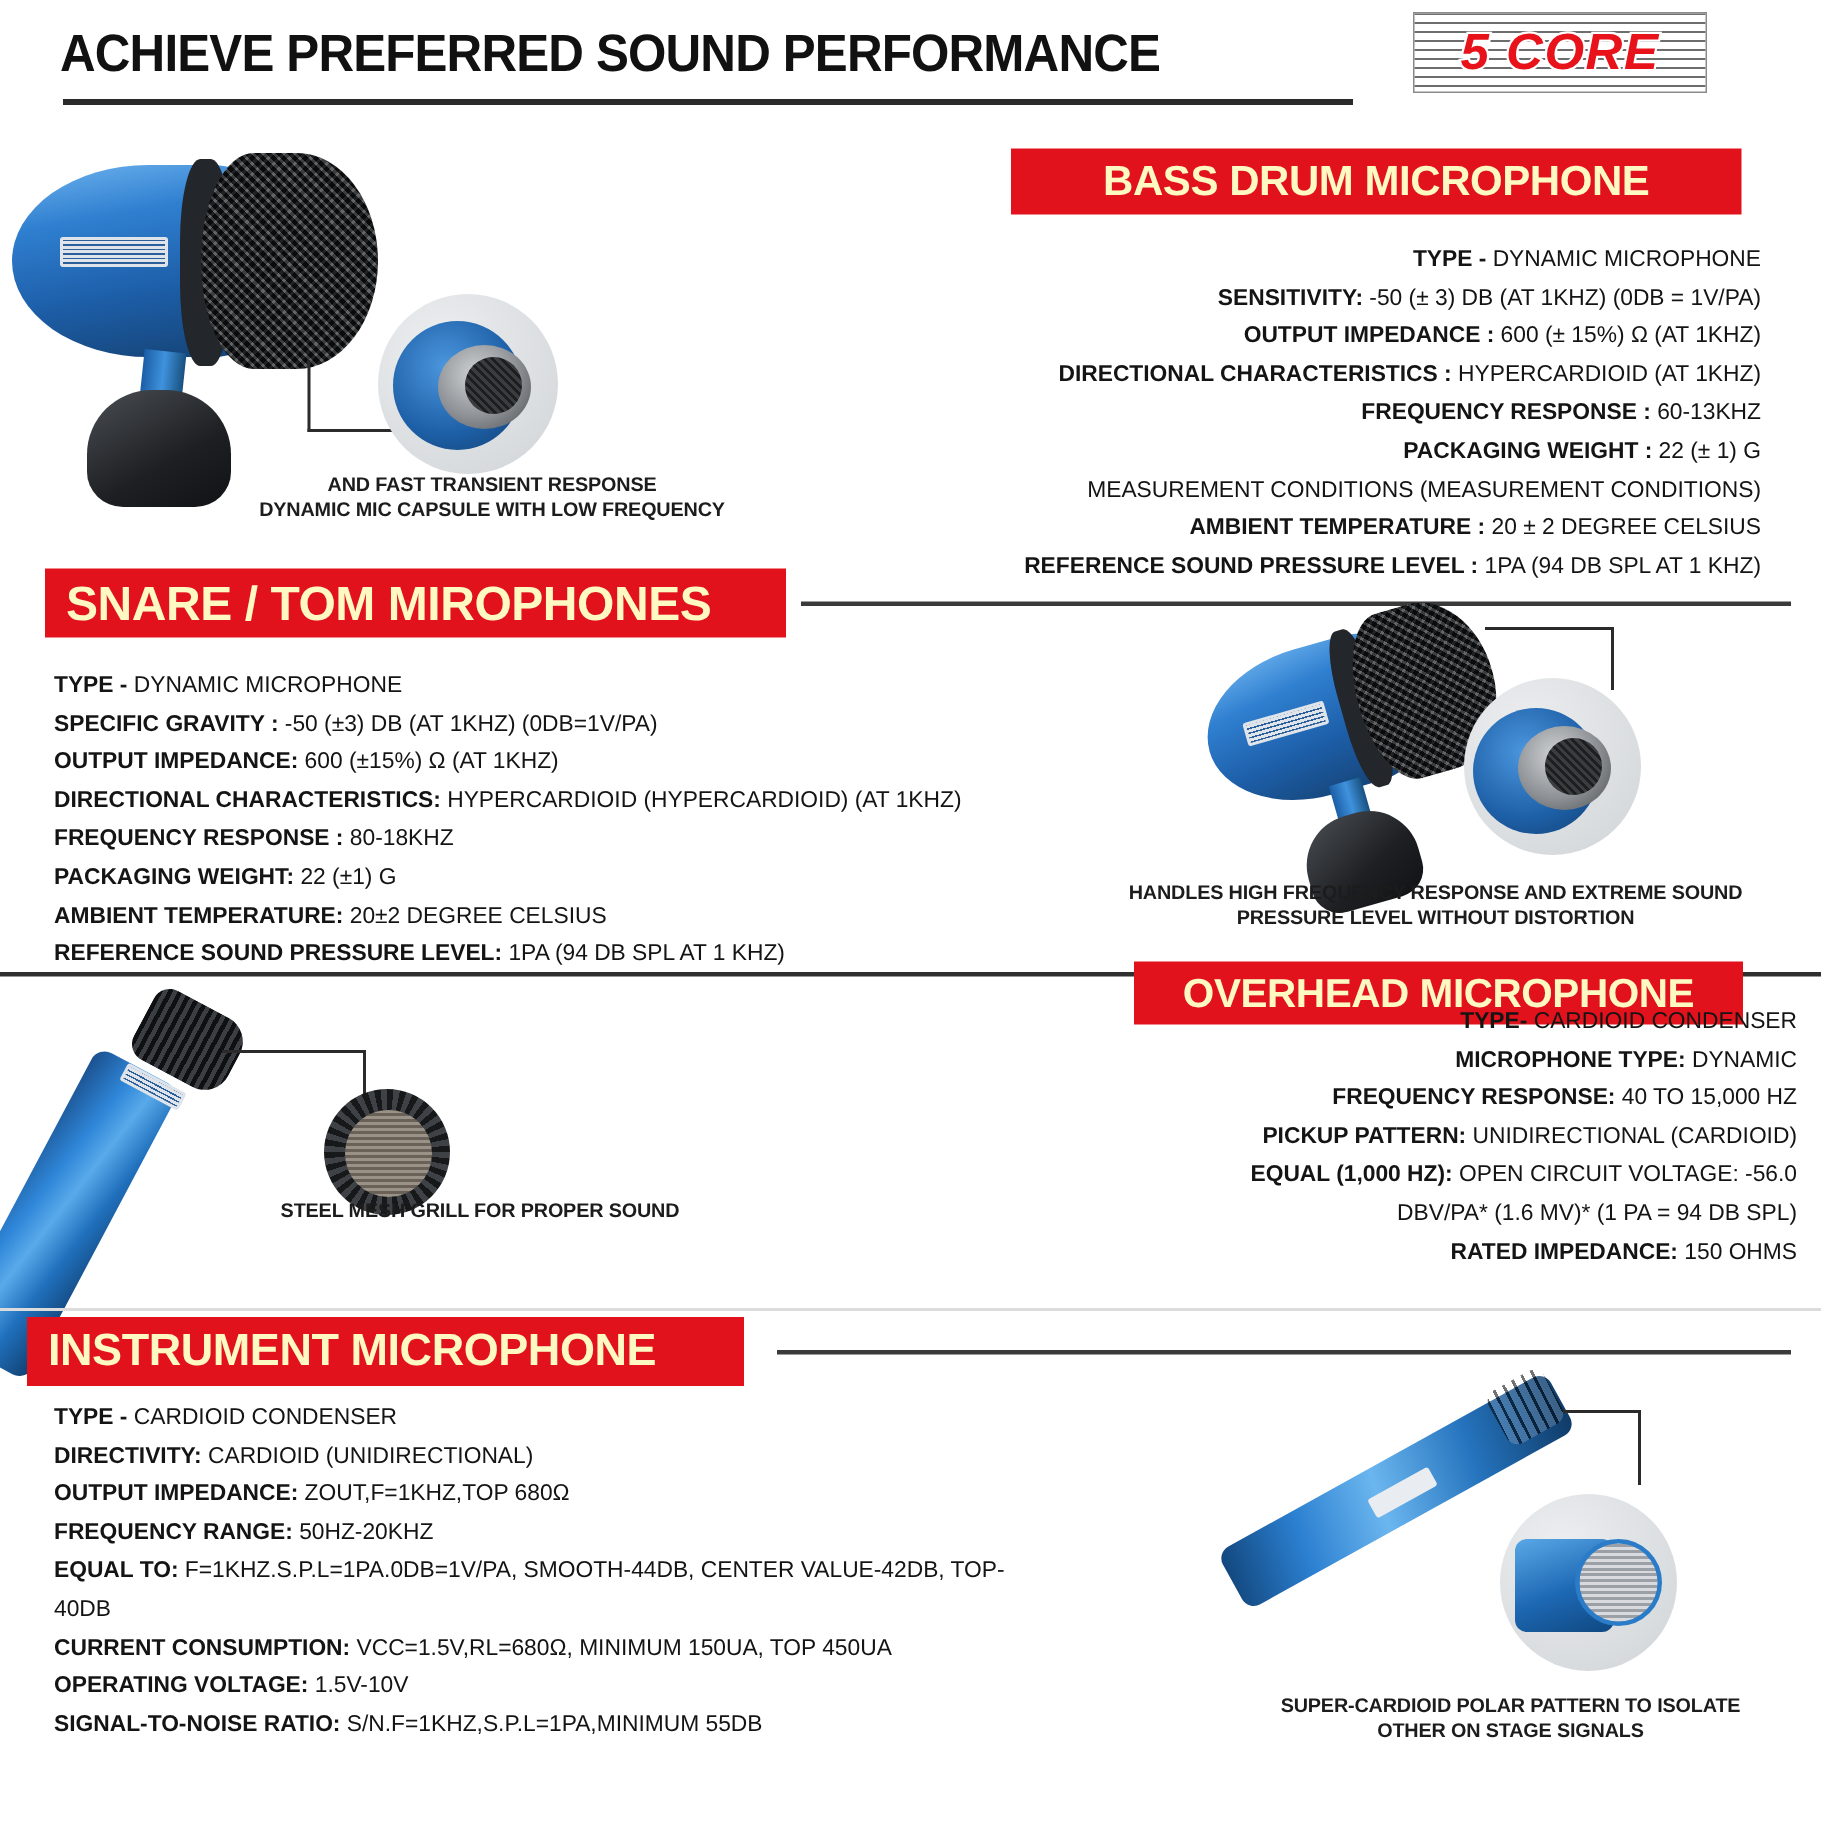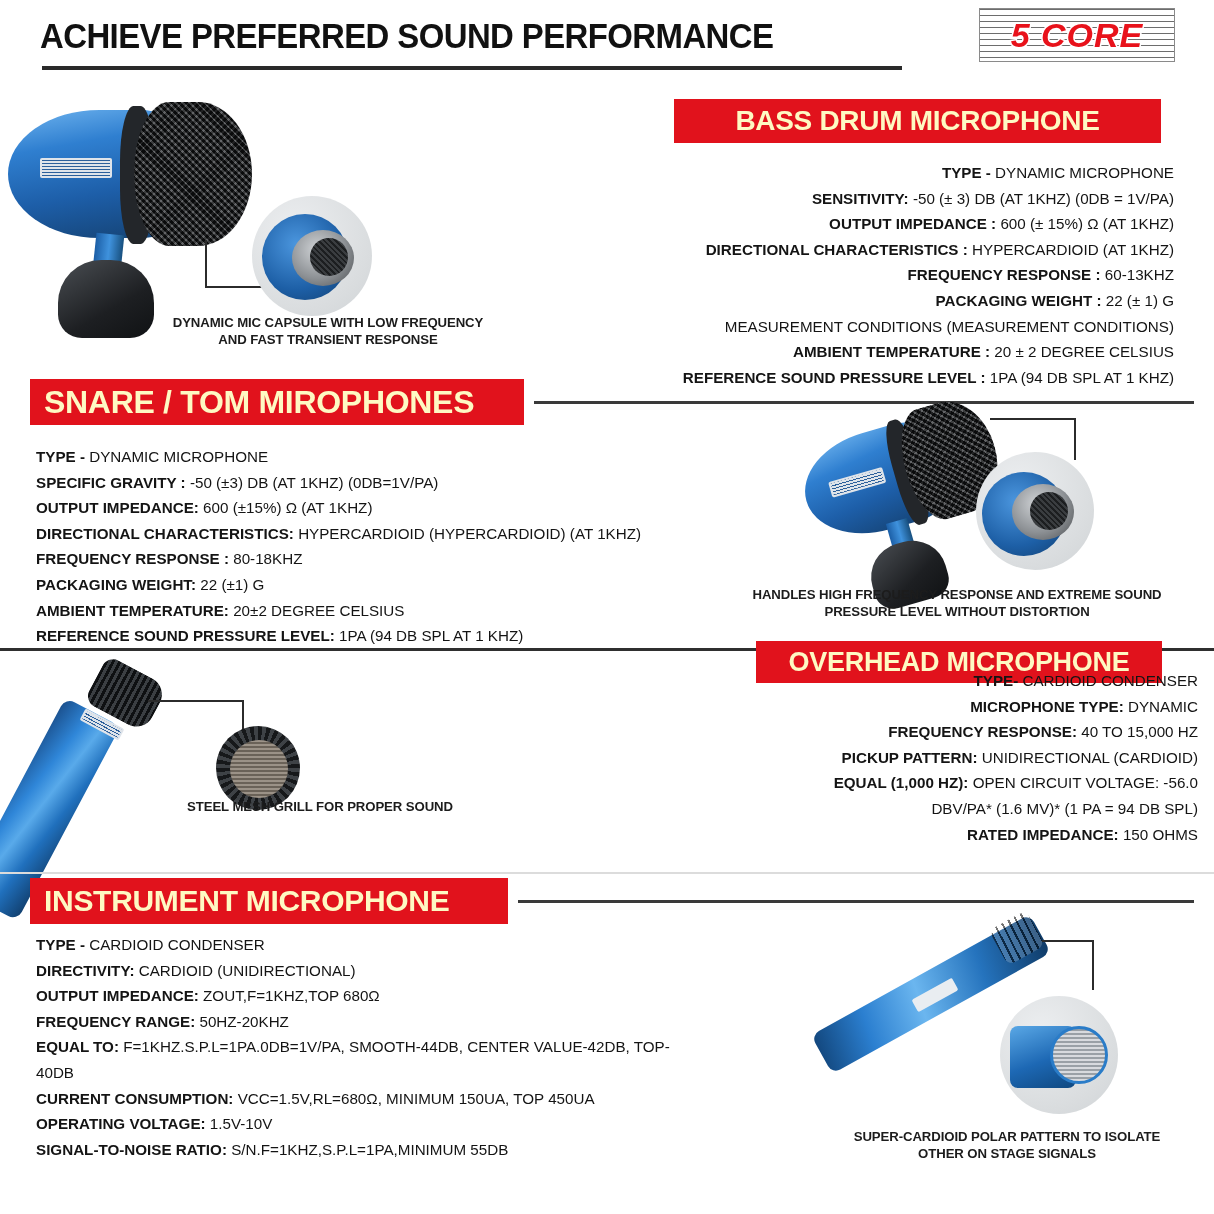--- a/index.html
+++ b/index.html
@@ -17,21 +17,21 @@
     position:absolute; left:40px; top:16px;
     font-size: 35px; font-weight: 700; letter-spacing: -0.6px;
     color:#111; white-space:nowrap;
     transform: scaleX(0.94); transform-origin: left center;
   }
   .title-rule {
     position:absolute; left:42px; top:66px; width:860px; height:4px;
     background:#2a2a2a;
   }
   
-  .logo { position:absolute; left:942px; top:8px; width:196px; height:54px;margin-left:37px; }
+  .logo { position:absolute; left:942px; top:8px; width:196px; height:54px; }
   .logo-stripes {
     position:absolute; inset:0;
     background: repeating-linear-gradient(
       to bottom,
       #6d6d6d 0px, #6d6d6d 1px,
       #ffffff 1px, #ffffff 6px);
     border:1px solid #8a8a8a;
   }
   .logo-text {
     position:absolute; left:0; top:0; width:196px; height:54px;
@@ -201,22 +201,22 @@
     <div class="mic-clamp" style="left:58px; top:172px; width:96px; height:78px;"></div>
   </div>
   <div class="lead-line" style="left:205px; top:240px; width:2px; height:48px;"></div>
   <div class="lead-line" style="left:205px; top:286px; width:62px; height:2px;"></div>
   <div class="callout-circle" style="left:252px; top:196px; width:120px; height:120px;">
     <div class="capsule-ring" style="left:10px; top:18px; width:86px; height:86px;"></div>
     <div class="capsule-core" style="left:40px; top:34px; width:62px; height:56px;"></div>
     <div class="capsule-inner" style="left:58px; top:42px; width:38px; height:38px;"></div>
   </div>
   <div class="caption" style="left:118px; top:314px; width:420px;">
+    <div>AND FAST TRANSIENT RESPONSE</div>
     <div>DYNAMIC MIC CAPSULE WITH LOW FREQUENCY</div>
-    <div>AND FAST TRANSIENT RESPONSE</div>
   </div>
 
   <div class="banner" style="left:674px; top:99px; width:487px; height:44px; font-size:28px; justify-content:center;">BASS DRUM MICROPHONE</div>
 
   <div class="spec-list spec-right" style="left:401px; top:160px; width:773px;">
     <div class="row"><span class="k">TYPE -</span> <span class="v">DYNAMIC MICROPHONE</span></div>
     <div class="row"><span class="k">SENSITIVITY:</span> <span class="v">-50 (± 3) DB (AT 1KHZ) (0DB = 1V/PA)</span></div>
     <div class="row"><span class="k">OUTPUT IMPEDANCE :</span> <span class="v">600 (± 15%) Ω (AT 1KHZ)</span></div>
     <div class="row"><span class="k">DIRECTIONAL CHARACTERISTICS :</span> <span class="v">HYPERCARDIOID (AT 1KHZ)</span></div>
     <div class="row"><span class="k">FREQUENCY RESPONSE :</span> <span class="v">60-13KHZ</span></div>
@@ -287,21 +287,21 @@
   <div class="lead-line" style="left:242px; top:700px; width:2px; height:32px;"></div>
   <div class="grille-disc" style="left:216px; top:726px; width:84px; height:84px;">
     <div class="grille-mesh" style="position:absolute; left:14px; top:14px; width:58px; height:58px;"></div>
   </div>
   <div class="caption" style="left:110px; top:798px; width:420px;">
     <div>STEEL MESH GRILL FOR PROPER SOUND</div>
   </div>
 
   <div class="divider" style="left:0px; top:872px; width:1214px; height:2px; background:#dcdcdc;"></div>
 
-  <div class="banner" style="left:30px; top:878px; width:478px; height:46px; font-size:30px;">INSTRUMENT MICROPHONE</div>
+  <div class="banner" style="left:18px; top:878px; width:478px; height:46px; font-size:30px;">INSTRUMENT MICROPHONE</div>
   <div class="banner-line" style="left:518px; top:900px; width:676px;"></div>
 
   <div class="spec-list spec-left spec-wrap" style="left:36px; top:932px; width:640px;">
     <div class="row"><span class="k">TYPE -</span> <span class="v">CARDIOID CONDENSER</span></div>
     <div class="row"><span class="k">DIRECTIVITY:</span> <span class="v">CARDIOID (UNIDIRECTIONAL)</span></div>
     <div class="row"><span class="k">OUTPUT IMPEDANCE:</span> <span class="v">ZOUT,F=1KHZ,TOP 680Ω</span></div>
     <div class="row"><span class="k">FREQUENCY RANGE:</span> <span class="v">50HZ-20KHZ</span></div>
     <div class="row"><span class="k">EQUAL TO:</span> <span class="v">F=1KHZ.S.P.L=1PA.0DB=1V/PA, SMOOTH-44DB, CENTER VALUE-42DB, TOP-40DB</span></div>
     <div class="row"><span class="k">CURRENT CONSUMPTION:</span> <span class="v">VCC=1.5V,RL=680Ω, MINIMUM 150UA, TOP 450UA</span></div>
     <div class="row"><span class="k">OPERATING VOLTAGE:</span> <span class="v">1.5V-10V</span></div>

